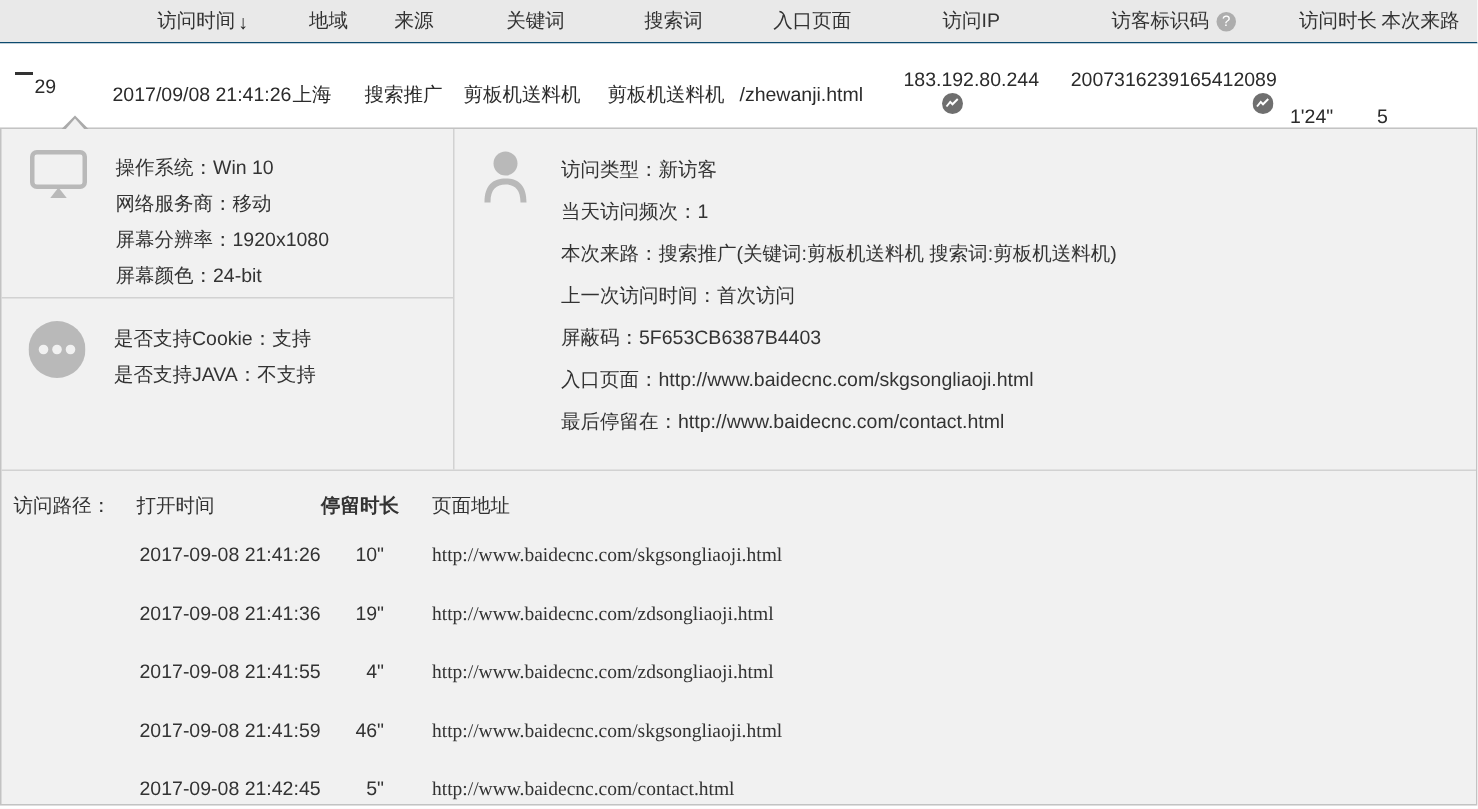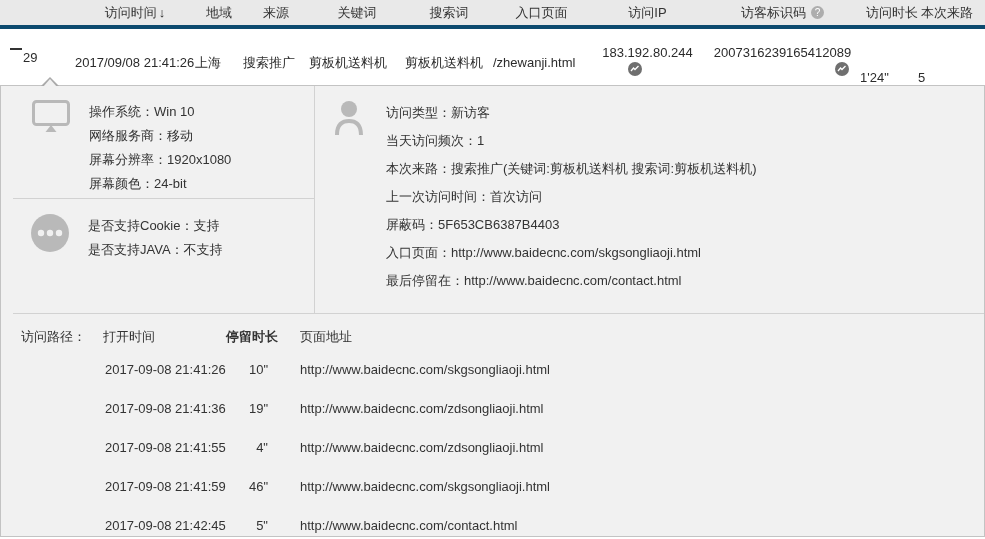--- a/index.html
+++ b/index.html
@@ -2,21 +2,21 @@
 <html><head>
 <meta charset="utf-8">
 <style>
   * { box-sizing: border-box; margin: 0; padding: 0; }
   html,body { width: 985px; height: 539px; overflow: hidden; background: #fff;
     font-family: "Liberation Sans", "DejaVu Sans", sans-serif;
     font-size: 13px; color: #333; }
 
   
   .grid-header { display: flex; align-items: center; height: 29px;
-    background: #e9e9e9; border-bottom: 4px solid #0c4a6e; }
+    background: #e9e9e9; border-bottom: 1px solid #0c4a6e; }
   .grid-header .cell { display: flex; align-items: center; justify-content: center;
     white-space: nowrap; color: #333; }
   .visitor-row { display: flex; height: 56px; background: #fff; }
   .visitor-row .cell { display: flex; justify-content: center; padding-top: 11px;
     white-space: nowrap; color: #2b2b2b; flex-direction: column; }
 
   .c-idx     { width: 75px; }
   .c-time    { width: 120px; }
   .c-region  { width: 48px; }
   .c-source  { width: 66px; }
@@ -44,21 +44,21 @@
 
   .stack { flex-direction: column; align-items: stretch; padding-top: 11px; }
   .stack .val { text-align: center; }
   .icon-row { height: 18px; margin-top: 2px; }
   .icon-row.ip-pos  { padding-left: 38px; }
   .icon-row.vid-pos { padding-left: 130px; }
   .trend-icon { cursor: pointer; display: block; }
 
   
   .detail-panel { position: relative; height: 452px; border: 1px solid #c3c3c3;
-    background: #f1f1f1; padding-left: 12px; }
+    background: #f1f1f1; }
   .detail-panel::before { content: ""; position: absolute; top: -9px; left: 40px;
     border-left: 9px solid transparent; border-right: 9px solid transparent;
     border-bottom: 9px solid #aaa; }
   .detail-panel::after { content: ""; position: absolute; top: -7px; left: 42px;
     border-left: 7px solid transparent; border-right: 7px solid transparent;
     border-bottom: 8px solid #f1f1f1; }
 
   .detail-top { display: flex; height: 228px; border-bottom: 1px solid #d2d2d2; }
   .detail-left { width: 302px; border-right: 1px solid #d2d2d2; display: flex;
     flex-direction: column; }
@@ -76,21 +76,21 @@
   .path-section { padding-top: 9px; }
   .path-head { display: flex; height: 27px; line-height: 27px; white-space: nowrap; }
   .ph-label { width: 90px; padding-left: 8px; }
   .ph-time  { width: 123px; }
   .ph-dur   { width: 67px; font-weight: bold; }
   .ph-url   { padding-left: 7px; }
   .path-row { display: flex; height: 39px; line-height: 39px; white-space: nowrap; }
   .pr-spacer { width: 90px; }
   .pr-time  { width: 123px; padding-left: 2px; }
   .pr-dur   { width: 67px; text-align: right; padding-right: 25px; }
-  .pr-url   { padding-left: 7px; }
+  .pr-url   { padding-left: 7px; font-family: Liberation Serif, serif; }
 </style>
 </head>
 <body>
 
 <div class="grid-header">
   <div class="cell c-idx"></div>
   <div class="cell c-time">
     <span>访问时间</span>
     <span class="sort-arrow">↓</span>
   </div>

